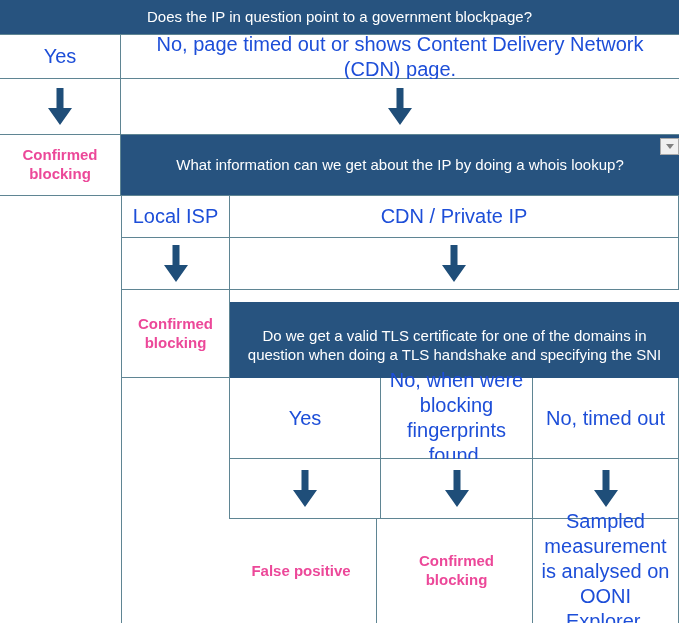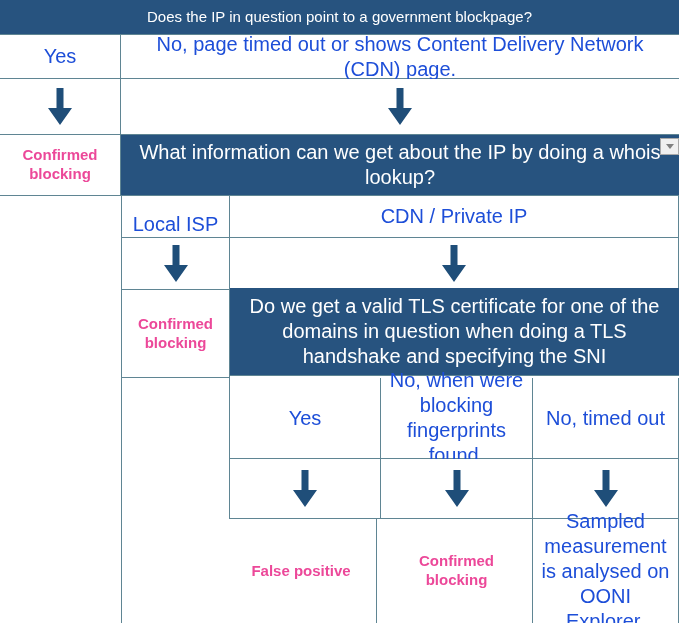--- a/index.html
+++ b/index.html
@@ -16,21 +16,21 @@
   .cell{position:absolute;box-sizing:border-box;display:flex;align-items:center;justify-content:center;text-align:center;}
   .cell .txt{display:block;width:100%;padding:0 6px;box-sizing:border-box;line-height:1.25;}
   .bb{border-bottom:1px solid #5f8593;}
   .bl{border-left:1px solid #5f8593;}
   .br{border-right:1px solid #5f8593;}
 
   .white{background:#ffffff;}
   .blue{background:#27537f;color:#ffffff;}
 
   .q-title{font-size:15px;}
-  .q-body{font-size:20px;}
+  .q-body{font-size:15px;}
   .plain{font-size:20px;color:#1d4ed8;}
   .bold{font-weight:bold;font-size:15px;color:#ec4899;}
 
   
   .arrowcell{position:absolute;box-sizing:border-box;display:flex;align-items:center;justify-content:center;background:#ffffff;}
   .arrow{width:26px;height:38px;display:block;}
 
   
   .dropdown{
     position:absolute;width:17px;height:15px;
@@ -75,21 +75,21 @@
     <span class="txt bold">Confirmed blocking</span>
   </div>
   <div class="cell blue bb" style="left:121px;top:135px;width:558px;height:61px;">
     <span class="txt q-body">What information can we get about the IP by doing a whois lookup?</span>
   </div>
   <div class="dropdown" style="left:660px;top:138px;">
     <span class="tri"></span>
   </div>
 
   <div class="cell white" style="left:0px;top:196px;width:121px;height:42px;"></div>
-  <div class="cell white bb bl br" style="left:121px;top:196px;width:109px;height:42px;align-items:flex-end;">
+  <div class="cell white bb bl br" style="left:121px;top:196px;width:109px;height:42px;">
     <span class="txt plain">Local ISP</span>
   </div>
   <div class="cell white bb br" style="left:230px;top:196px;width:449px;height:42px;">
     <span class="txt plain">CDN / Private IP</span>
   </div>
 
   <div class="cell white" style="left:0px;top:238px;width:121px;height:52px;"></div>
   <div class="arrowcell bb bl br" style="left:121px;top:238px;width:109px;height:52px;">
     <svg class="arrow" viewBox="0 0 26 38">
       <polygon points="9.5,0 16.5,0 16.5,20 25,20 13,37 1,20 9.5,20" fill="#1f4e79"></polygon>
@@ -98,21 +98,21 @@
   <div class="arrowcell bb br" style="left:230px;top:238px;width:449px;height:52px;">
     <svg class="arrow" viewBox="0 0 26 38">
       <polygon points="9.5,0 16.5,0 16.5,20 25,20 13,37 1,20 9.5,20" fill="#1f4e79"></polygon>
     </svg>
   </div>
 
   <div class="cell white" style="left:0px;top:290px;width:121px;height:88px;"></div>
   <div class="cell white bb bl br" style="left:121px;top:290px;width:109px;height:88px;">
     <span class="txt bold">Confirmed blocking</span>
   </div>
-  <div class="cell blue bb" style="left:230px;top:288px;width:449px;height:88px;">
+  <div class="cell blue bb" style="left:230px;top:302px;width:449px;height:88px;">
     <span class="txt q-body">Do we get a valid TLS certificate for one of the domains in question when doing a TLS handshake and specifying the SNI</span>
   </div>
 
   <div class="cell white" style="left:0px;top:378px;width:121px;height:81px;"></div>
   <div class="cell white bl br" style="left:121px;top:378px;width:109px;height:81px;"></div>
   <div class="cell white bb br" style="left:230px;top:378px;width:151px;height:81px;">
     <span class="txt plain">Yes</span>
   </div>
   <div class="cell white bb br" style="left:381px;top:378px;width:152px;height:81px;">
     <span class="txt plain">No, when were blocking fingerprints found.</span>

